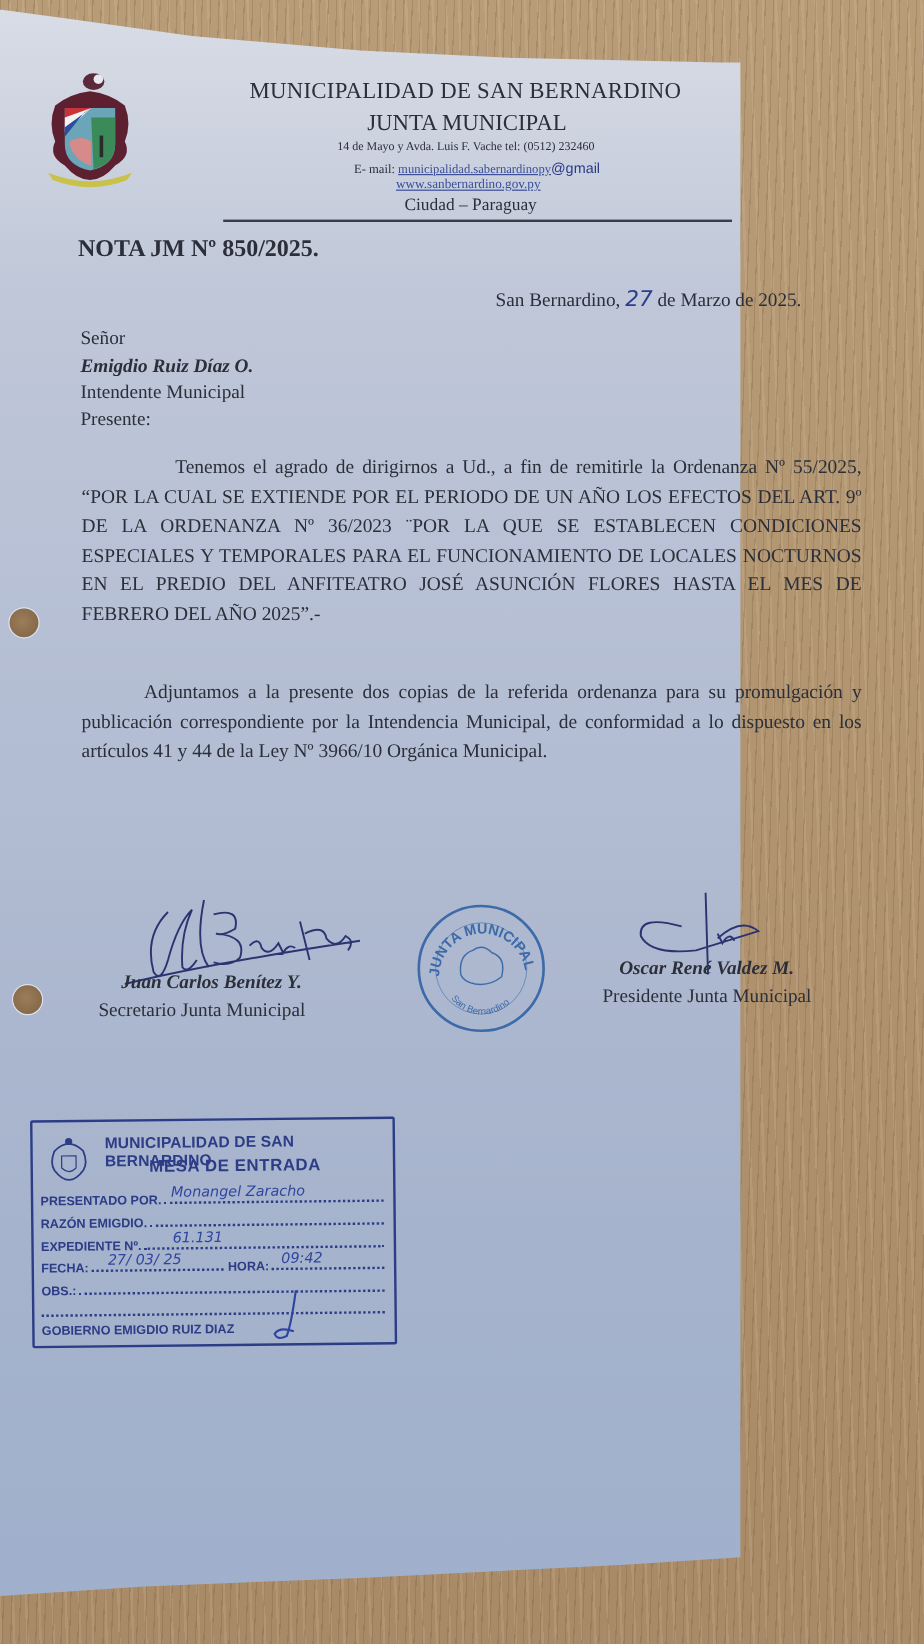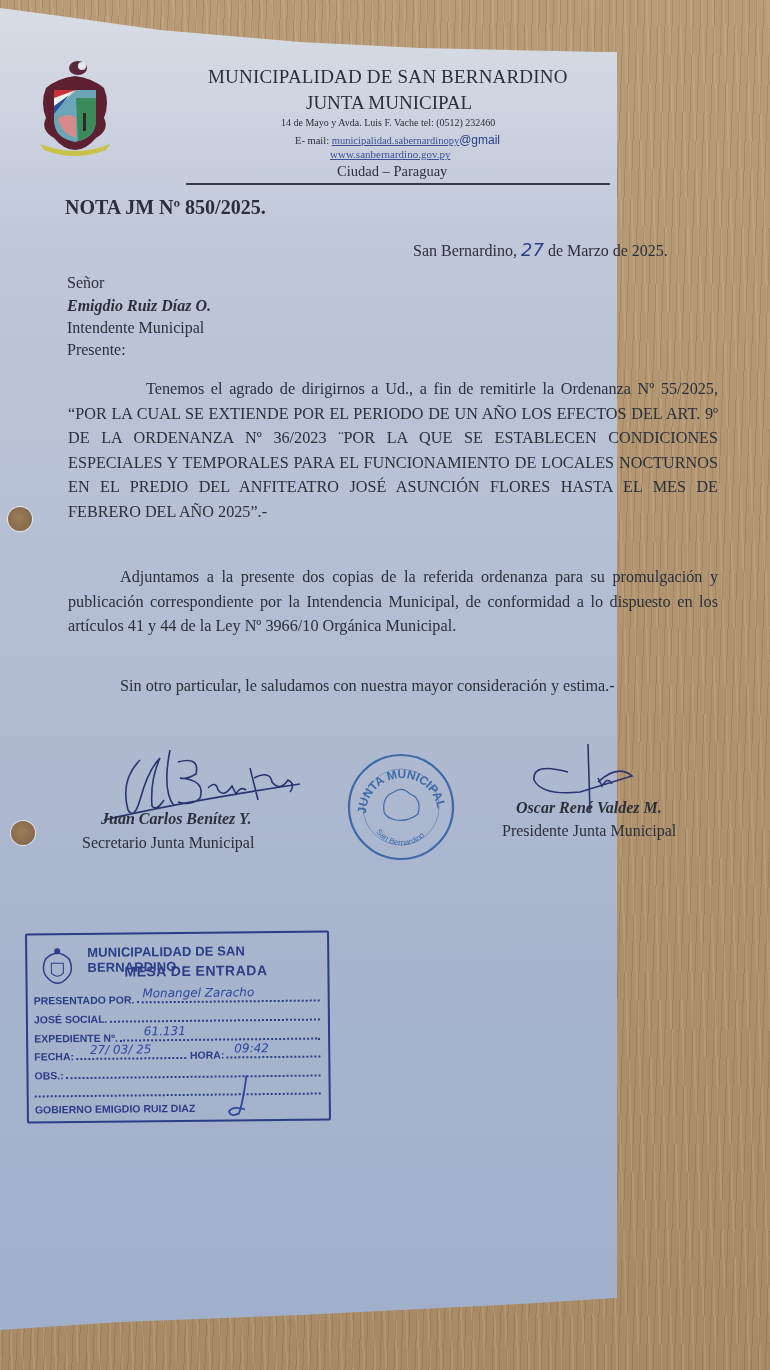--- a/index.html
+++ b/index.html
@@ -112,21 +112,20 @@
     <span>de Marzo  de 2025.</span>
   </div>
 
   <div class="txt addr" style="top:274px">Señor</div>
   <div class="txt addr addr-bold" style="top:297px">Emigdio Ruiz Díaz O.</div>
   <div class="txt addr" style="top:319px">Intendente Municipal</div>
   <div class="txt addr presente" style="top:341px">Presente:</div>
 
   <p class="para indent" style="top:377px">Tenemos el agrado de dirigirnos a Ud., a fin de remitirle la Ordenanza Nº 55/2025, “POR LA CUAL SE EXTIENDE POR EL PERIODO DE UN AÑO LOS EFECTOS DEL ART. 9º DE LA ORDENANZA Nº 36/2023 ¨POR LA QUE SE ESTABLECEN CONDICIONES ESPECIALES Y TEMPORALES PARA EL FUNCIONAMIENTO DE LOCALES NOCTURNOS EN EL PREDIO DEL ANFITEATRO JOSÉ ASUNCIÓN FLORES HASTA EL MES DE FEBRERO DEL AÑO 2025”.-</p>
   <p class="para indent2" style="top:565px">Adjuntamos a la presente dos copias de la referida ordenanza para su promulgación y publicación correspondiente por la Intendencia Municipal, de conformidad a lo dispuesto en los artículos 41 y 44 de la Ley Nº 3966/10 Orgánica Municipal.</p>
-  <p class="para indent2" style="top:674px">Sin otro particular, le saludamos con nuestra mayor consideración y estima.-</p>
 
   <svg class="sig" style="left:100px; top:740px" width="210" height="85" viewBox="0 0 210 85">
     <path d="M40 20 Q20 40 28 70 Q34 80 40 60 Q48 30 60 18 Q50 40 52 66 Q56 72 64 60 M70 10 Q62 50 74 66 M78 22 Q100 16 96 34 Q86 40 80 38 Q106 40 100 58 Q92 66 78 62 M108 48 Q116 40 118 50 Q124 58 132 46 L136 54 Q140 46 146 50 M150 28 L158 60 M154 38 Q170 30 172 42 Q180 52 188 40 Q196 44 190 52 M4 80 Q80 62 200 44" fill="none" stroke="#2b3470" stroke-width="1.6"></path>
   </svg>
   <div class="txt sig-name" style="left:101px; top:810px">Juan Carlos Benítez Y.</div>
   <div class="txt sig-role" style="left:82px; top:834px">Secretario Junta Municipal</div>
 
   <svg class="seal" viewBox="0 0 110 110">
     <circle cx="55" cy="55" r="52" fill="none" stroke="#3d6aa8" stroke-width="2.2"></circle>
     <circle cx="55" cy="55" r="38" fill="none" stroke="#3d6aa8" stroke-width="0.8" opacity="0.6"></circle>
@@ -154,21 +153,21 @@
     <div class="s-title">MUNICIPALIDAD DE SAN BERNARDINO</div>
     <div class="s-sub">MESA DE ENTRADA</div>
 
     <div class="row" style="top:58px">
       <span>PRESENTADO POR.</span>
       <span class="dots">
           <span class="hw" style="left:6px">Monangel Zaracho</span>
         </span>
     </div>
     <div class="row" style="top:77px">
-      <span>JOSÉ SOCIAL.</span>
+      <span>RAZÓN EMIGDIO.</span>
       <span class="dots">
           <span class="hw" style="left:6px"></span>
         </span>
     </div>
     <div class="row" style="top:96px">
       <span>EXPEDIENTE Nº.</span>
       <span class="dots">
           <span class="hw" style="left:24px">61.131</span>
         </span>
     </div>

